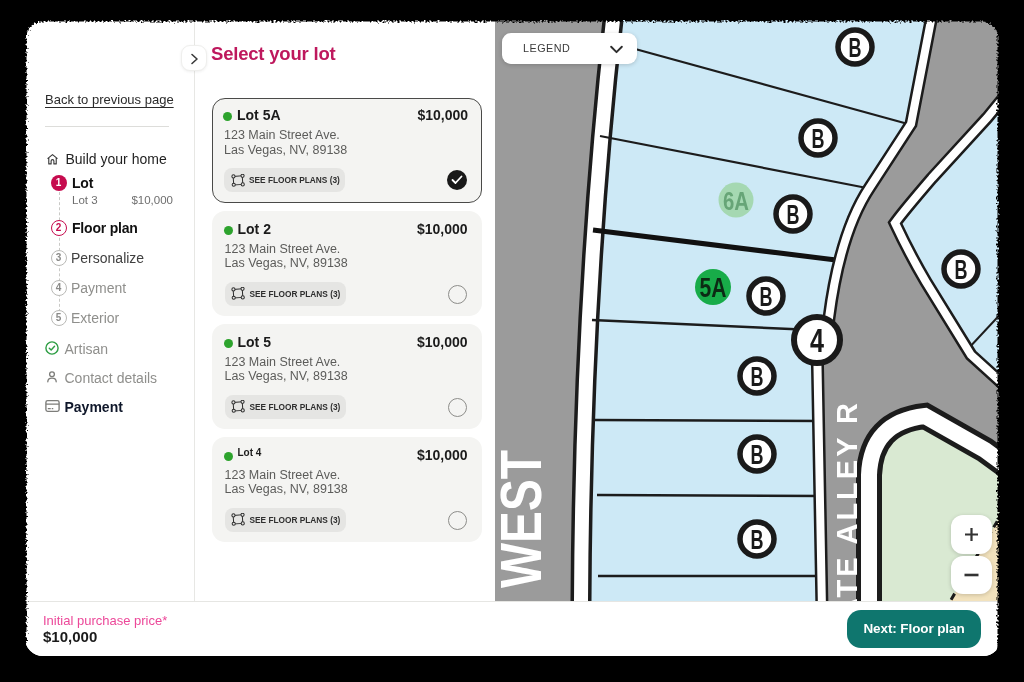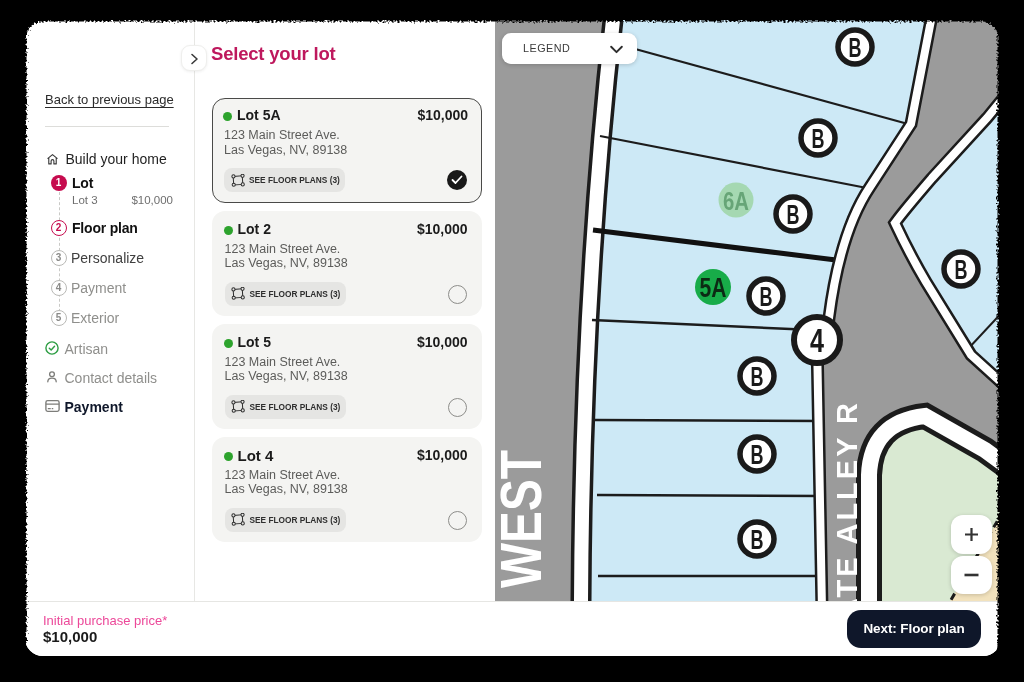--- a/index.html
+++ b/index.html
@@ -168,21 +168,21 @@
       <span class="abs" style="left:25px;top:7px;font-size:8.3px;font-weight:700;letter-spacing:0px;color:#2e2e2e;">SEE FLOOR PLANS (3)</span>
     </div>
 
     <div class="abs" style="left:235.5px;top:73.5px;width:19px;height:19px;border-radius:50%;border:1.5px solid #8d8d8a;background:#f4f4f2;"></div>
   </div>
 
   <div class="abs" style="left:187px;top:417px;width:270px;height:105px;background:#f4f4f2;border-radius:13px;">
 
     <span class="abs" style="left:11.5px;top:14.5px;width:9px;height:9px;border-radius:50%;background:#2da32d;"></span>
 
-    <span class="abs" style="left:25.5px;top:9.5px;font-size:15px;font-weight:700;color:#1b1b1b;">Lot 4</span>
+    <span class="abs" style="left:25.5px;top:9.5px;font-size:10px;font-weight:700;color:#1b1b1b;">Lot 4</span>
 
     <span class="abs" style="right:14.5px;top:9.5px;font-size:14px;font-weight:700;color:#1b1b1b;">$10,000</span>
 
     <div class="abs" style="left:12.5px;top:30.5px;font-size:12.5px;line-height:14.5px;color:#5c5c5a;">123 Main Street Ave.<br>Las Vegas, NV, 89138</div>
 
     <div class="abs" style="left:12.5px;top:70.5px;width:121px;height:24px;background:#e5e5e3;border-radius:8px;">
       <svg class="abs" style="left:6.5px;top:5.5px;" width="14" height="13" viewBox="0 0 15 14">
           <rect x="2.6" y="2.3" width="9.8" height="9.2" fill="none" stroke="#2e2e2e" stroke-width="1.1" transform="rotate(-4 7.5 7)"></rect>
           <circle cx="2.6" cy="2.6" r="1.7" fill="#e5e5e3" stroke="#2e2e2e" stroke-width="1.1"></circle>
           <circle cx="12.4" cy="2" r="1.7" fill="#e5e5e3" stroke="#2e2e2e" stroke-width="1.1"></circle>
@@ -303,21 +303,21 @@
         </svg>
     </div>
   </div>
 
   <div class="abs" style="left:0;top:581px;width:976px;height:55px;background:#fff;border-top:1px solid #e6e6e3;">
 
     <div class="abs" style="left:18px;top:11px;font-size:13px;color:#ec4899;">Initial purchase price*</div>
 
     <div class="abs" style="left:18px;top:26px;font-size:15px;font-weight:700;color:#1b1b1b;">$10,000</div>
 
-    <div class="abs" style="left:822px;top:8px;width:134px;height:38px;background:#0f172a;border-radius:14px;color:#fff;font-size:13.5px;font-weight:700;letter-spacing:-0.1px;text-align:center;line-height:38px;">Next: Floor plan</div>
+    <div class="abs" style="left:822px;top:8px;width:134px;height:38px;background:#0f766e;border-radius:14px;color:#fff;font-size:13.5px;font-weight:700;letter-spacing:-0.1px;text-align:center;line-height:38px;">Next: Floor plan</div>
   </div>
 
 </div>
 
 <svg width="1024" height="682" style="position:absolute;left:0;top:0;pointer-events:none;">
   <defs>
     <filter id="rough" x="-5%" y="-5%" width="110%" height="110%">
       <feTurbulence type="fractalNoise" baseFrequency="0.5" numOctaves="2" seed="7" result="n"></feTurbulence>
       <feDisplacementMap in="SourceGraphic" in2="n" scale="7" xChannelSelector="R" yChannelSelector="G"></feDisplacementMap>
     </filter>

